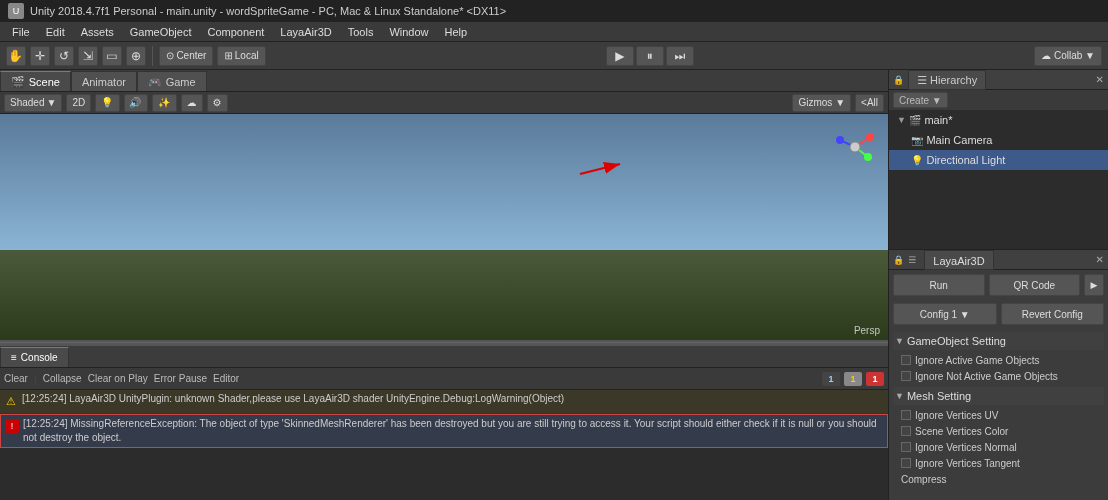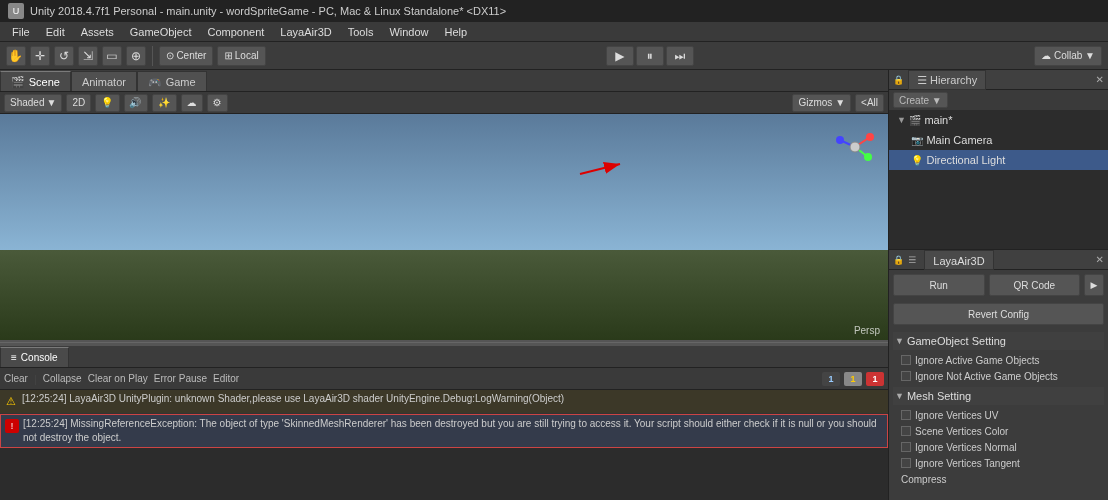--- a/index.html
+++ b/index.html
@@ -676,20 +676,21 @@
       <div class="inspector-content">
 
         <div class="insp-row">
           <div class="insp-btn">Run</div>
           <div class="insp-btn">QR Code</div>
           <div class="insp-btn" style="width:20px;flex:none;font-size:9px">▶</div>
         </div>
         <div style="height:4px"></div>
 
         <div class="insp-row">
+          <div class="insp-btn">Config 1 ▼</div>
           <div class="insp-btn">Revert Config</div>
         </div>
         <div style="height:4px"></div>
 
 
         <div class="section-header">
           <span class="section-arrow">▼</span>
           <span>GameObject Setting</span>
         </div>
         <div class="checkbox-row">

